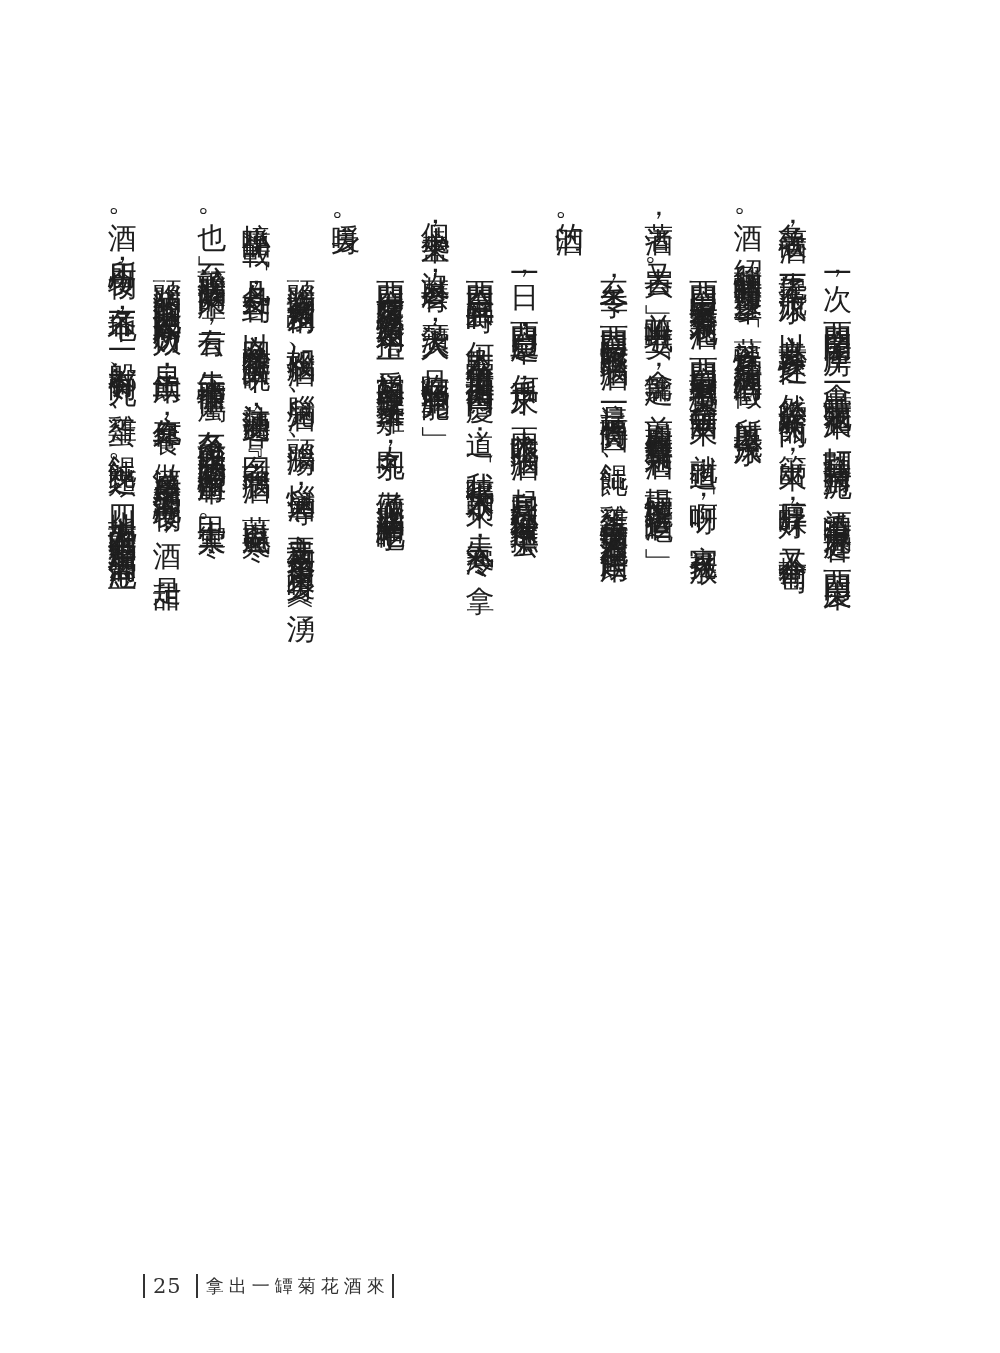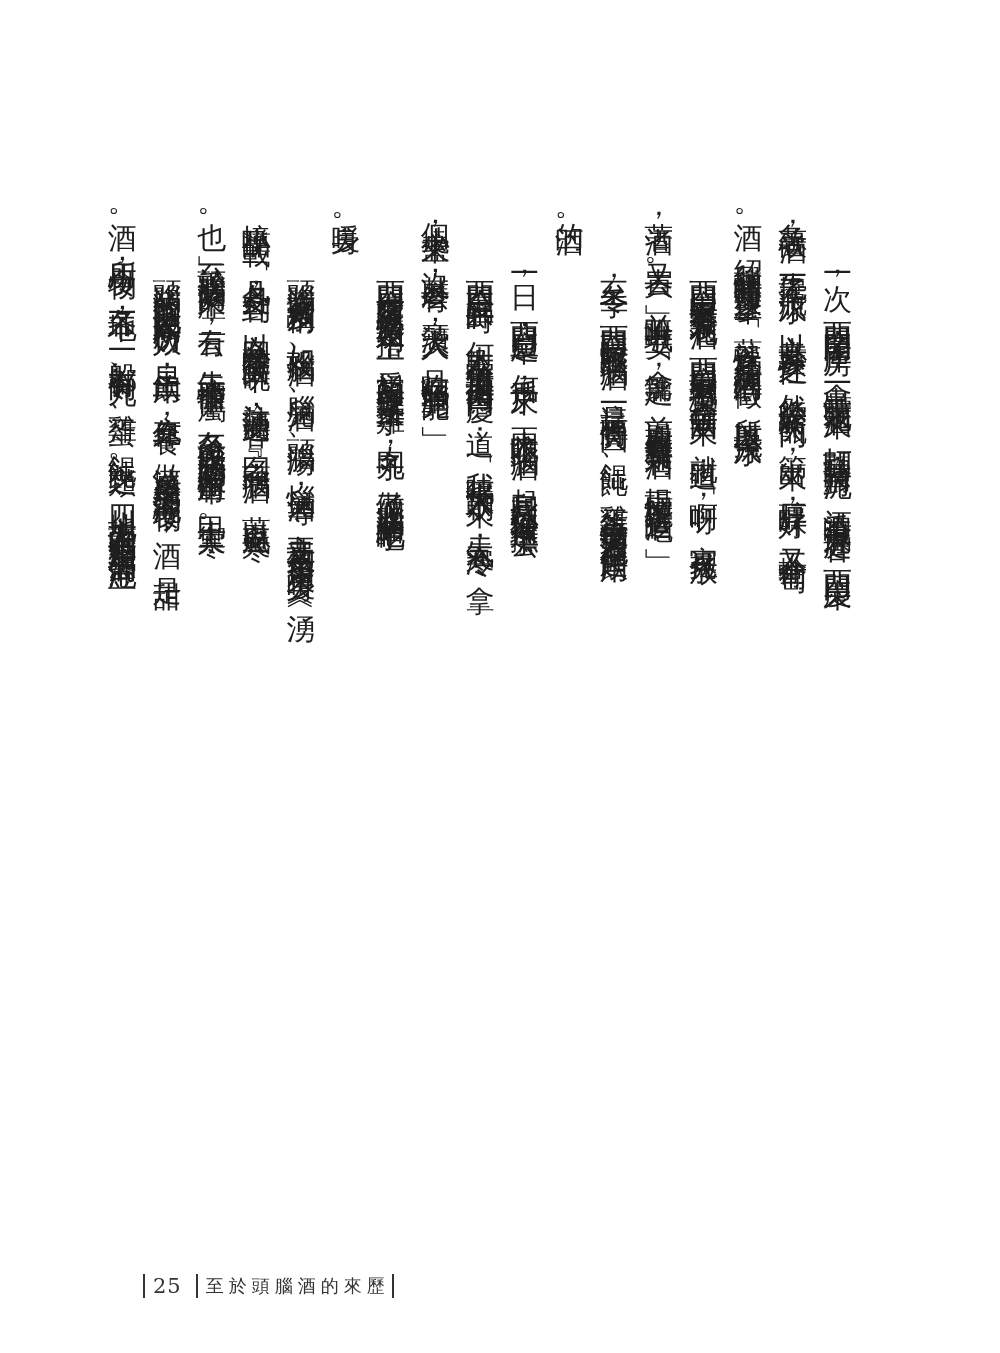--- a/index.html
+++ b/index.html
@@ -61,16 +61,16 @@
       <span class="line">幢小品》載：「凡冬月客到，以肉及雜味置大碗中，注熱酒遞客，名曰『頭腦酒』，蓋以避風寒</span>
       <span class="line">也。」至於頭腦酒的來歷，有云，朱元璋體恤下屬，冬至後以頭腦酒賜給殿前將軍、甲士禦寒。</span>
       <span class="line" style="padding-top: 2em;">頭腦酒的飲法也被民間所仿效，早上飲用，充作早餐，做法多是用熱酒沖泡食物。酒，是甜</span>
       <span class="line">酒。所用食物，各地不一，一般都有肉丸、雞蛋、餛飩之類。四川地方上的頭腦酒是用熱酒沖泡豆</span>
     </div>
 
   <div class="footer">
     <span class="bar"></span>
     <span class="pno">25</span>
     <span class="bar" style="margin-left:14px;"></span>
-    <span class="title">至於頭腦酒的來歷</span>
+    <span class="title">拿出一罈菊花酒來</span>
     <span class="bar" style="margin-left:2px;"></span>
   </div>
 </div>
 
 </body></html>

